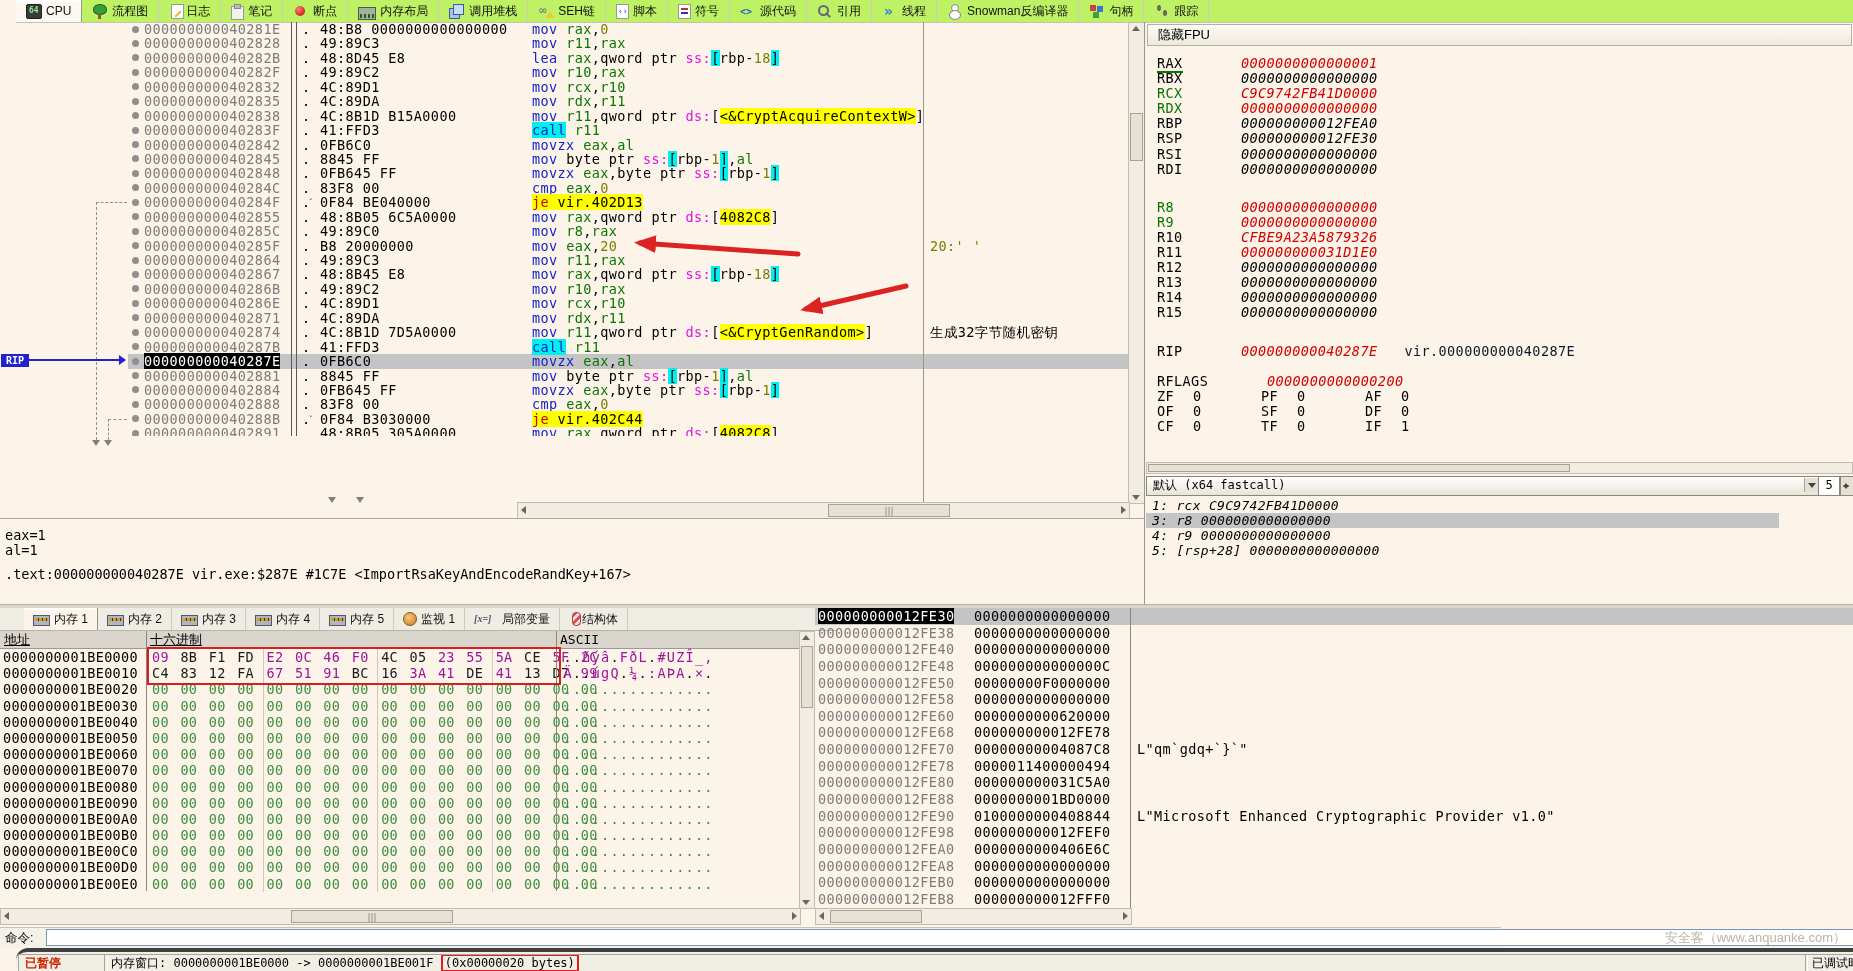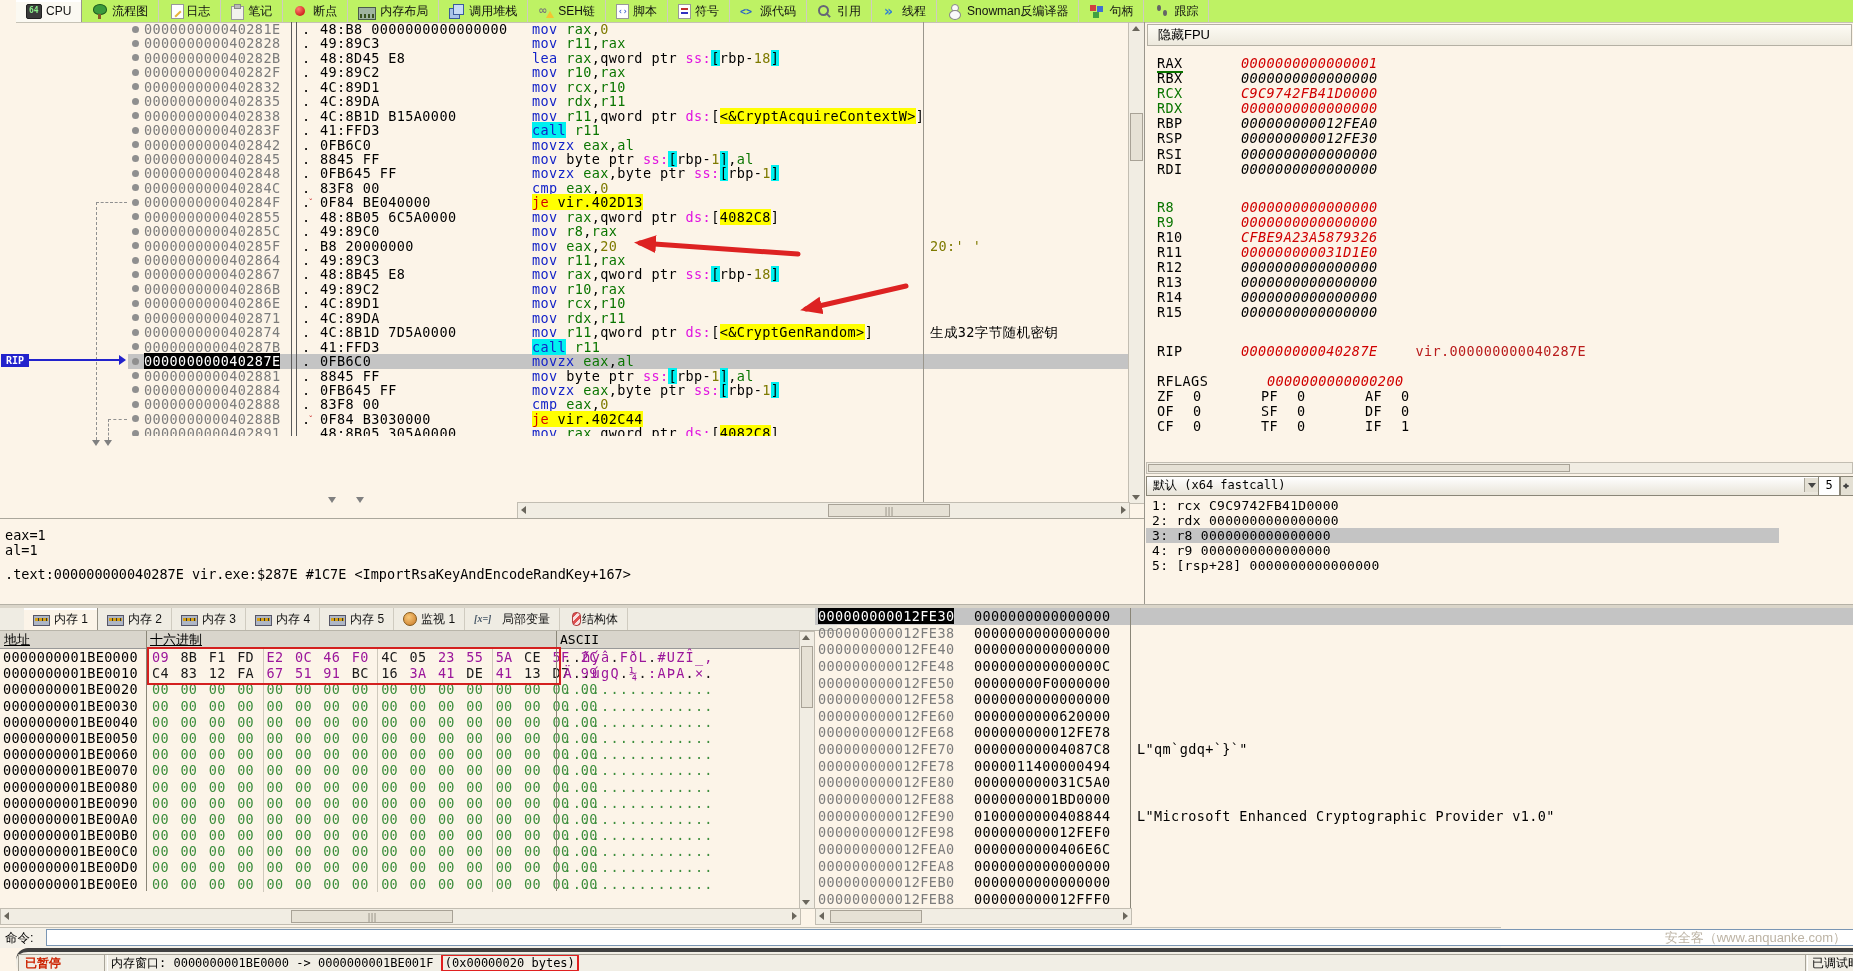--- a/index.html
+++ b/index.html
@@ -90,36 +90,36 @@
               background:linear-gradient(#FDFBF4,#EDE9DD);font-size:13px;color:#000;line-height:20px;padding-left:10px;}
   #reg-rows{position:absolute;left:2px;top:34px;right:2px;}
   .rrow{display:flex;height:15.1px;line-height:15.1px;font-family:"DejaVu Sans Mono",monospace;
         font-size:13.5px;letter-spacing:0.4px;white-space:pre;}
   .rgap{height:23px;} .rgap2{height:15px;}
   .rn{width:84px;flex:none;padding-left:10px;color:#000;}
   .rn.grn{color:#0A7500;}
   .rn.nu span{border-bottom:2px solid #0A7500;}
   .rv{color:#000;font-style:italic;} .rv.hot{color:#D00000;}
   .rrow.rfl .rv{margin-left:26px;}
-  .rex{color:#b91c1c;margin-left:38px;}
+  .rex{color:#0f172a;margin-left:27px;}
   .fn{width:36px;flex:none;padding-left:10px;color:#000;}
   .fv{width:58px;flex:none;color:#000;}
   #reg-hsb{left:1146px;top:462px;width:705px;height:10px;}
   #reg-hsb .thumb{left:1px;top:1px;width:420px;height:6px;}
   #fastcall-dd{position:absolute;left:1146px;top:476px;width:668px;height:18px;border:1px solid #8A8678;
                background:linear-gradient(#FFFFFF,#E8E4D8);font-family:"DejaVu Sans Mono",monospace;
                font-size:12px;line-height:17px;padding-left:6px;color:#000;}
   #fastcall-dd .dda{position:absolute;right:1px;top:1px;width:15px;height:14px;background:#E4E0D4;border-left:1px solid #A8A498;}
   #fastcall-dd .dda::after{content:"";position:absolute;left:3px;top:5px;border:4px solid transparent;border-top:5px solid #444;}
   #fastcall-spin{position:absolute;left:1818px;top:476px;width:20px;height:18px;border:1px solid #8A8678;background:#fff;
                  font:12px/17px "DejaVu Sans Mono",monospace;text-align:center;color:#000;}
   #fastcall-ud{position:absolute;left:1840px;top:476px;width:12px;height:18px;border:1px solid #8A8678;background:#E4E0D4;}
   #fastcall-ud::before{content:"";position:absolute;left:2px;top:3px;border:3px solid transparent;border-bottom:4px solid #444;}
   #fastcall-ud::after{content:"";position:absolute;left:2px;bottom:3px;border:3px solid transparent;border-top:4px solid #444;}
-  #fastcall-args{position:absolute;left:1146px;top:498px;width:633px;}
+  #fastcall-args{position:absolute;left:1146px;top:498px;width:633px;font-style:italic;}
   .farg{height:15px;line-height:15px;font-family:"DejaVu Sans Mono",monospace;font-size:13px;
         letter-spacing:0.3px;color:#000;padding-left:6px;white-space:pre;}
   .farg.sel{background:#C4C4C4;}
 
   
   #splitter-h{position:absolute;left:0;top:604px;width:1853px;height:3px;background:#DAD5C9;
               border-top:1px solid #B5B1A6;border-bottom:1px solid #B5B1A6;}
 
   
   #dump-tabs{position:absolute;left:0;top:608px;width:813px;height:22px;background:#EFECE3;
@@ -358,21 +358,20 @@
       <div class="thumb"></div>
     </div>
   <div id="fastcall-dd">
     <span>默认 (x64 fastcall)</span>
     <span class="dda"></span>
   </div>
   <div id="fastcall-spin">5</div>
   <div id="fastcall-ud"></div>
   <div id="fastcall-args">
       <div class="farg">1: rcx C9C9742FB41D0000</div>
-      <div class="farg">2: rdx 0000000000000000</div>
       <div class="farg sel">3: r8 0000000000000000</div>
       <div class="farg">4: r9 0000000000000000</div>
       <div class="farg">5: [rsp+28] 0000000000000000</div>
     </div>
 
   <div id="splitter-h"></div>
 
   <div id="dump-tabs">
       <div class="dtab active">
         <span class="ti ti-mem"></span>

